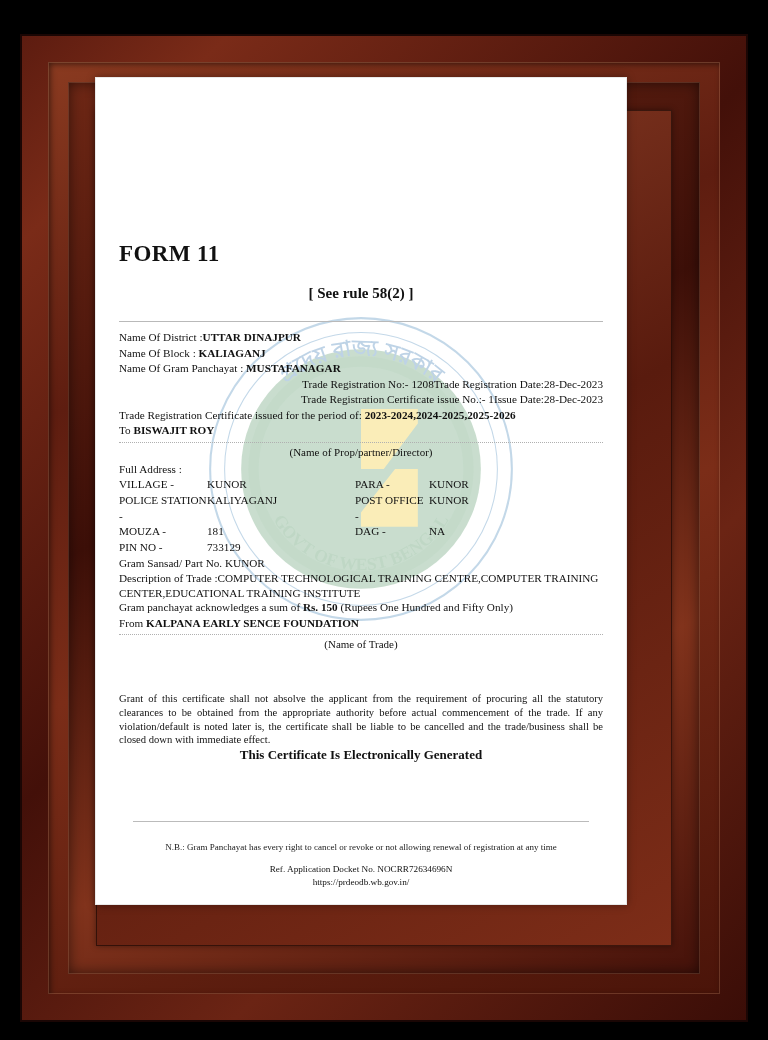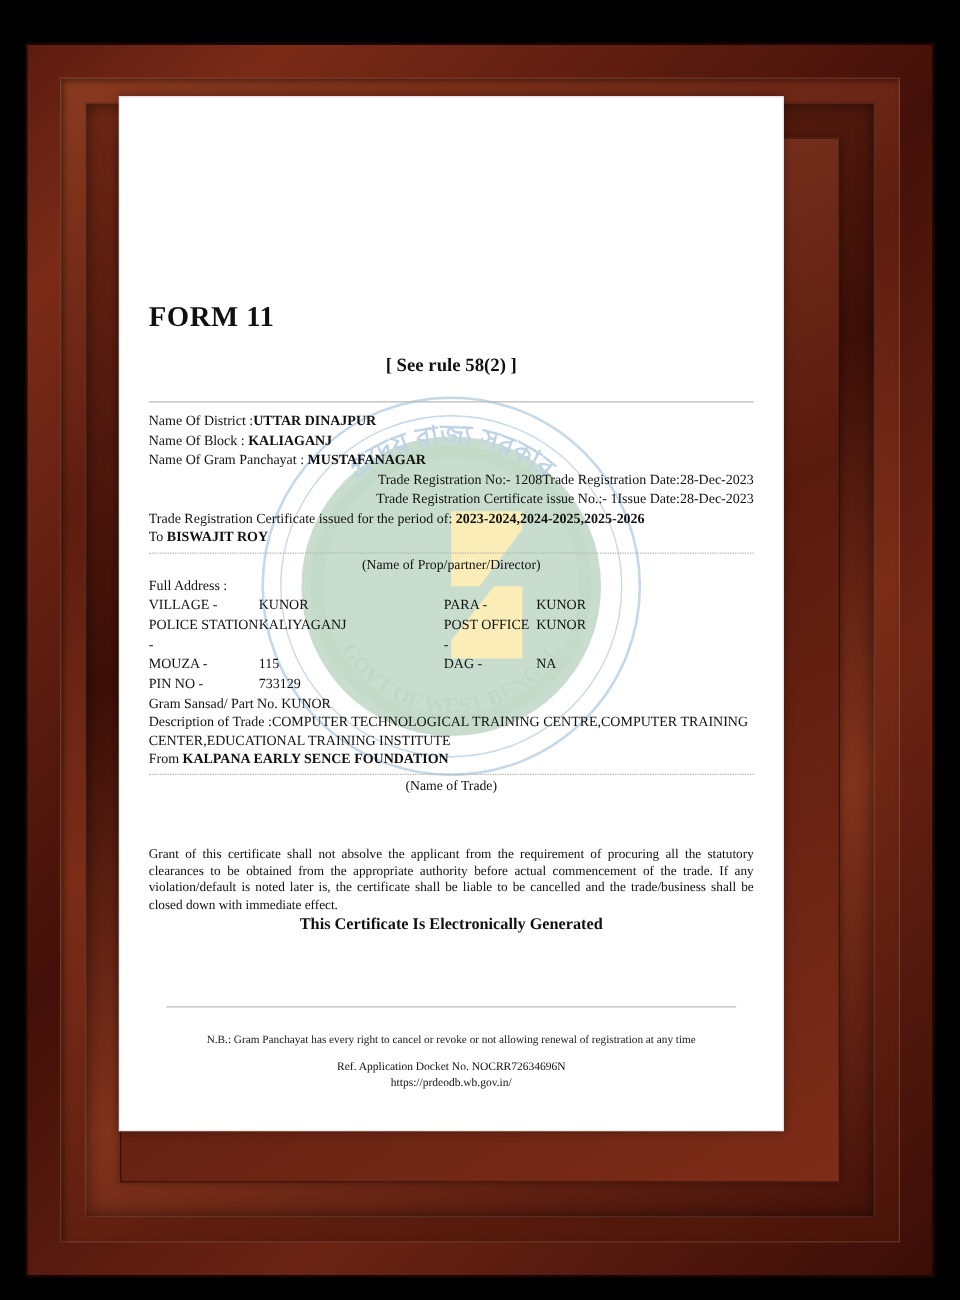--- a/index.html
+++ b/index.html
@@ -251,38 +251,42 @@
       <div>KUNOR</div>
       <div>PARA - </div>
       <div>KUNOR</div>
 
       <div>POLICE STATION - </div>
       <div>KALIYAGANJ</div>
       <div>POST OFFICE - </div>
       <div>KUNOR</div>
 
       <div>MOUZA - </div>
-      <div>115</div>
+      <div>181</div>
       <div>DAG - </div>
       <div>NA</div>
 
       <div>PIN NO - </div>
       <div>733129</div>
       <div></div>
       <div></div>
     </div>
 
     <div class="line">
       <span>Gram Sansad/ Part No. </span><span>KUNOR</span>
     </div>
 
     <div class="desc">
       <span>Description of Trade :</span><span>COMPUTER TECHNOLOGICAL TRAINING CENTRE,COMPUTER TRAINING CENTER,EDUCATIONAL TRAINING INSTITUTE</span>
     </div>
 
+    <div class="line">
+      <span>Gram panchayat acknowledges a sum of </span><span class="b">Rs. 150</span>
+      <span>(Rupees One Hundred and Fifty Only)</span>
+    </div>
 
     <div class="line">
       <span>From </span><span class="b">KALPANA EARLY SENCE FOUNDATION</span>
     </div>
 
     <div class="rule-dotted"></div>
     <div class="center-note">(Name of Trade)</div>
 
     <div class="para">Grant of this certificate shall not absolve the applicant from the requirement of procuring all the statutory clearances to be obtained from the appropriate authority before actual commencement of the trade. If any violation/default is noted later is, the certificate shall be liable to be cancelled and the trade/business shall be closed down with immediate effect.</div>
 

